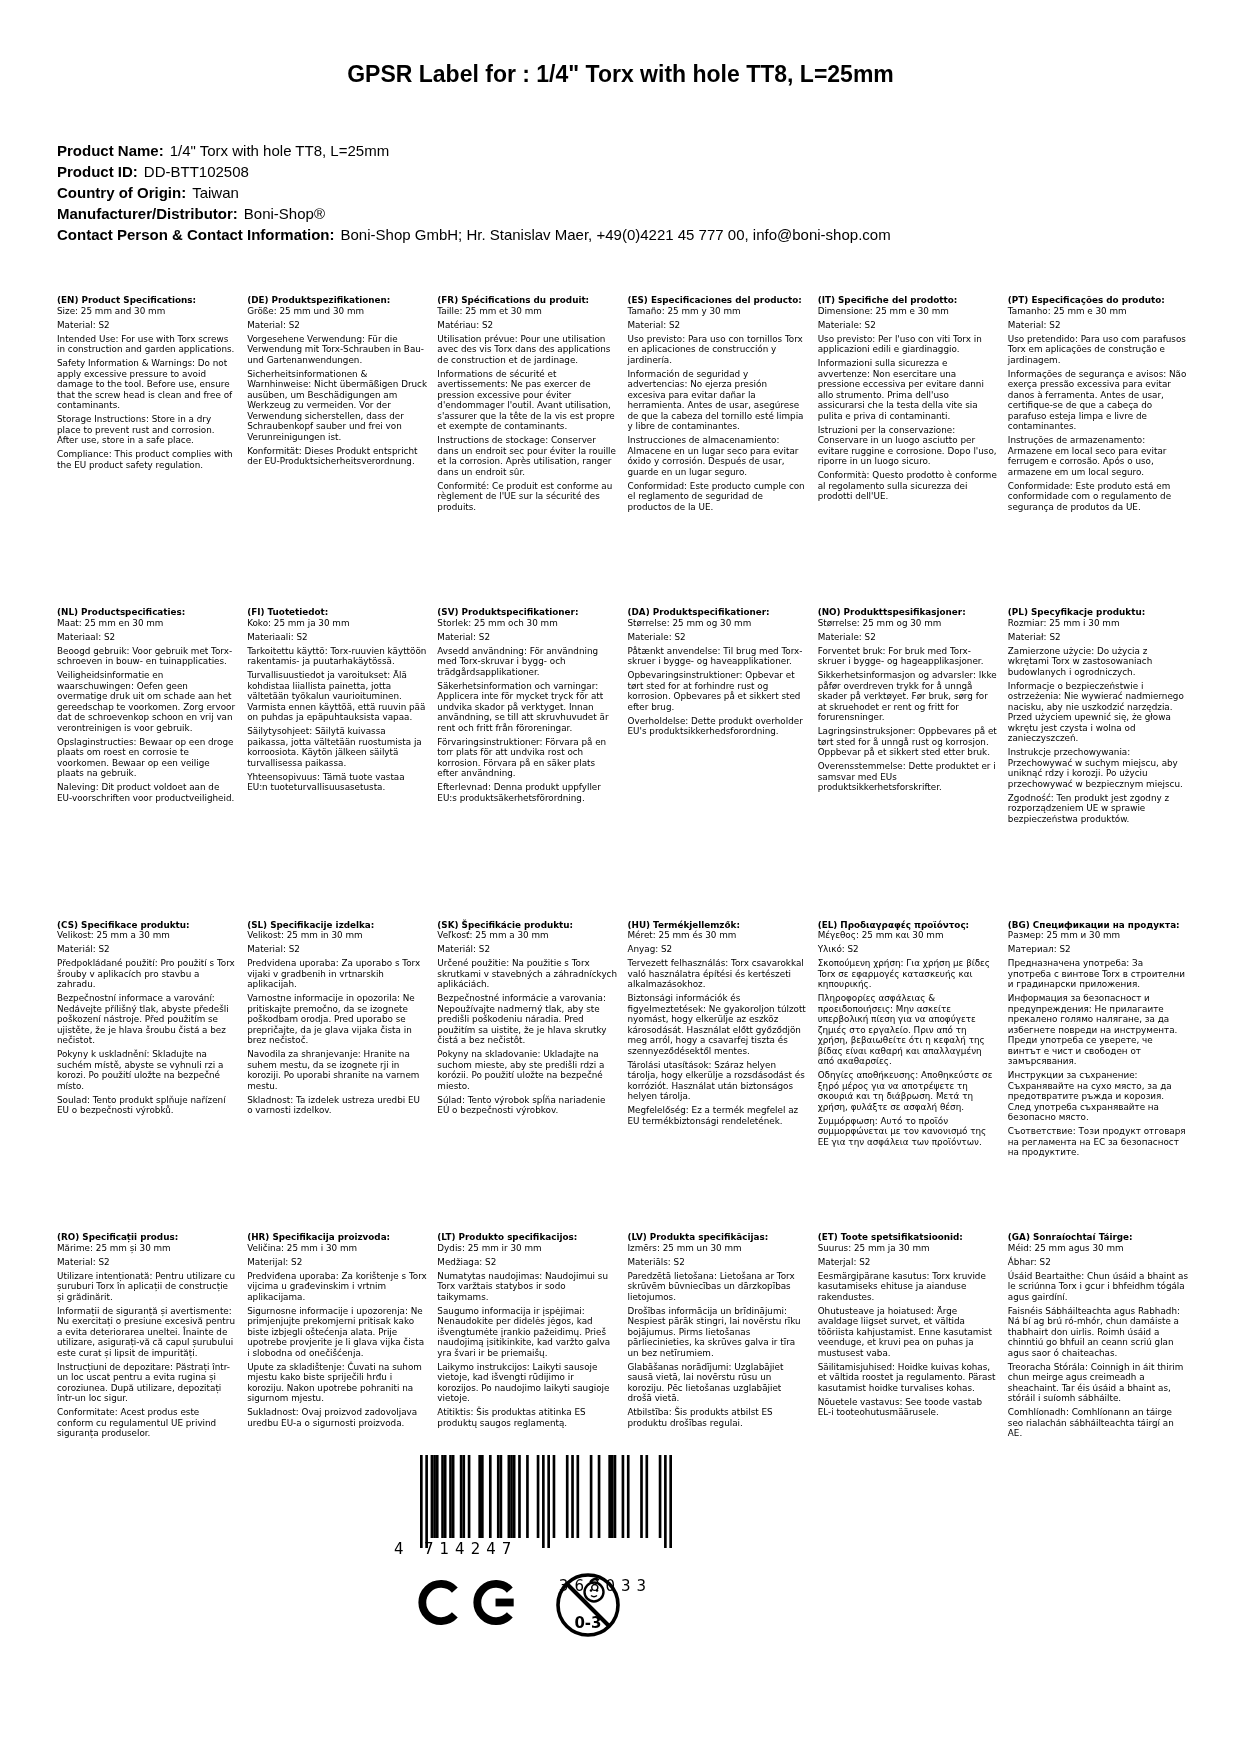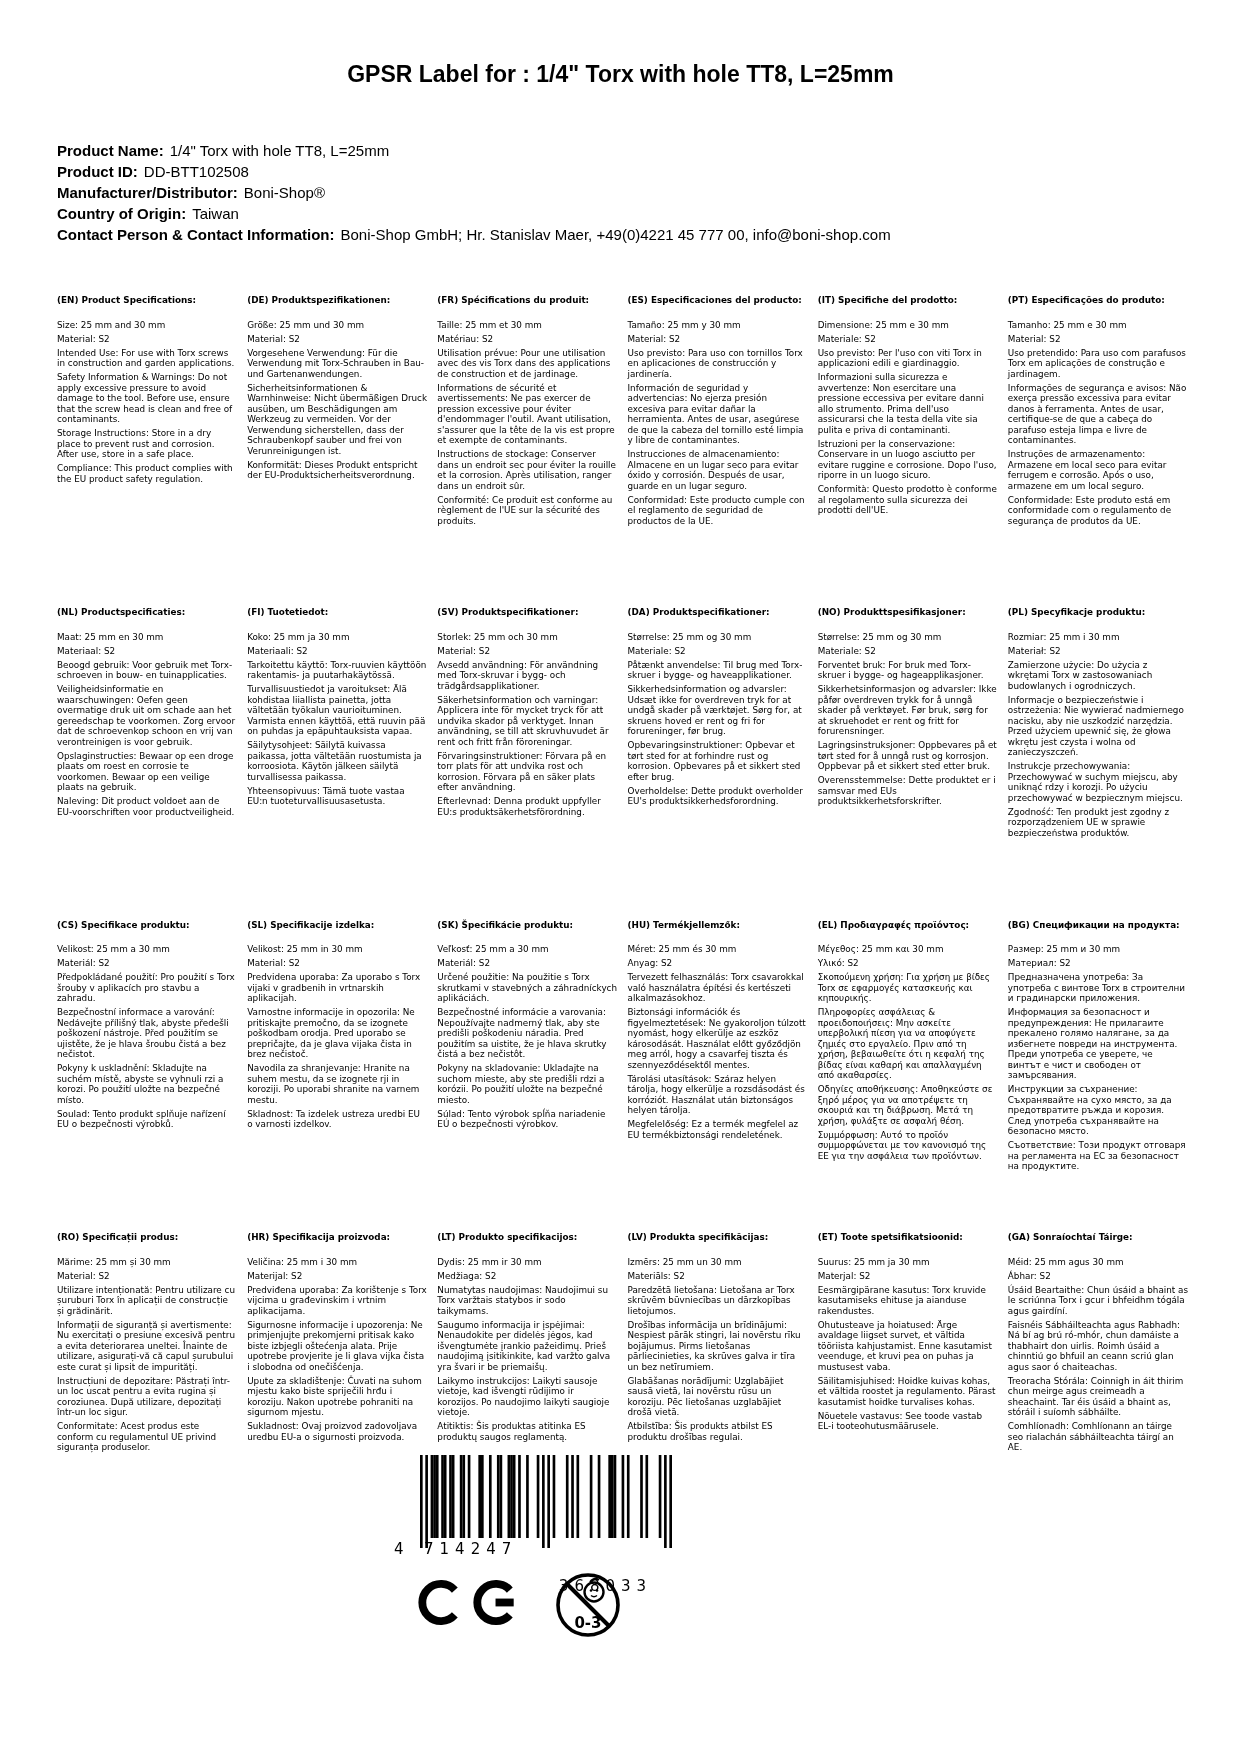--- a/index.html
+++ b/index.html
@@ -9,42 +9,42 @@
          font-family:"Liberation Sans",sans-serif;font-size:23px;font-weight:bold;}
   .info{position:absolute;left:57px;top:140px;font-family:"Liberation Sans",sans-serif;}
   .info-line{font-size:15px;line-height:21px;white-space:nowrap;}
   .info-line .lbl{font-weight:bold;}
   .info-line .val{margin-left:6px;}
   .grid{position:absolute;left:57px;top:295px;width:1131px;display:grid;
         grid-template-columns:repeat(6,1fr);column-gap:10px;grid-auto-rows:312.4px;}
   .cell{font-size:8.8px;line-height:10.5px;overflow-wrap:break-word;word-break:break-word;}
   .cell .hdr{font-weight:bold;}
   .cell .body p{margin:3.5px 0 0 0;}
-  .cell .body p:first-child{margin-top:14px;}
+  .cell .body p:first-child{margin-top:0;}
   .barcode-wrap{position:absolute;left:420px;top:1455px;width:252px;height:110px;}
   .barcode-wrap svg.bars{display:block;width:252px;height:93px;}
   .digits{position:absolute;left:0;top:85px;width:252px;height:18px;font-size:15px;}
   .digits .first{position:absolute;left:-26px;top:0;}
   .digits .g1{position:absolute;left:4px;top:0;width:115px;letter-spacing:6px;}
   .digits .g2{position:absolute;left:128px;top:4px;width:115px;text-align:center;letter-spacing:6px;margin-top:33px;}
   .ce-mark{position:absolute;left:416px;top:1576px;}
   .age-mark{position:absolute;left:552px;top:1564px;}
 </style>
 </head>
 <body>
 
 <div class="page">
 
   <h1 class="title">GPSR Label for : 1/4" Torx with hole TT8, L=25mm</h1>
 
   <div class="info">
       <div class="info-line"><span class="lbl">Product Name:</span><span class="val">1/4" Torx with hole TT8, L=25mm</span></div>
       <div class="info-line"><span class="lbl">Product ID:</span><span class="val">DD-BTT102508</span></div>
+      <div class="info-line"><span class="lbl">Country of Origin:</span><span class="val">Taiwan</span></div>
       <div class="info-line"><span class="lbl">Manufacturer/Distributor:</span><span class="val">Boni-Shop®</span></div>
-      <div class="info-line"><span class="lbl">Country of Origin:</span><span class="val">Taiwan</span></div>
       <div class="info-line"><span class="lbl">Contact Person &amp; Contact Information:</span><span class="val">Boni-Shop GmbH; Hr. Stanislav Maer, +49(0)4221 45 777 00, info@boni-shop.com</span></div>
     </div>
 
   <div class="grid">
       <div class="cell">
     <div class="hdr">(EN) Product Specifications:</div>
     <div class="body">
           <p>Size: 25 mm and 30 mm</p>
           <p>Material: S2</p>
           <p>Intended Use: For use with Torx screws in construction and garden applications.</p>
@@ -139,21 +139,20 @@
           <p>Förvaringsinstruktioner: Förvara på en torr plats för att undvika rost och korrosion. Förvara på en säker plats efter användning.</p>
           <p>Efterlevnad: Denna produkt uppfyller EU:s produktsäkerhetsförordning.</p>
         </div>
   </div>
       <div class="cell">
     <div class="hdr">(DA) Produktspecifikationer:</div>
     <div class="body">
           <p>Størrelse: 25 mm og 30 mm</p>
           <p>Materiale: S2</p>
           <p>Påtænkt anvendelse: Til brug med Torx-skruer i bygge- og haveapplikationer.</p>
-          <p>Sikkerhedsinformation og advarsler: Udsæt ikke for overdreven tryk for at undgå skader på værktøjet. Sørg for, at skruens hoved er rent og fri for forureninger, før brug.</p>
           <p>Opbevaringsinstruktioner: Opbevar et tørt sted for at forhindre rust og korrosion. Opbevares på et sikkert sted efter brug.</p>
           <p>Overholdelse: Dette produkt overholder EU's produktsikkerhedsforordning.</p>
         </div>
   </div>
       <div class="cell">
     <div class="hdr">(NO) Produkttspesifikasjoner:</div>
     <div class="body">
           <p>Størrelse: 25 mm og 30 mm</p>
           <p>Materiale: S2</p>
           <p>Forventet bruk: For bruk med Torx-skruer i bygge- og hageapplikasjoner.</p>

